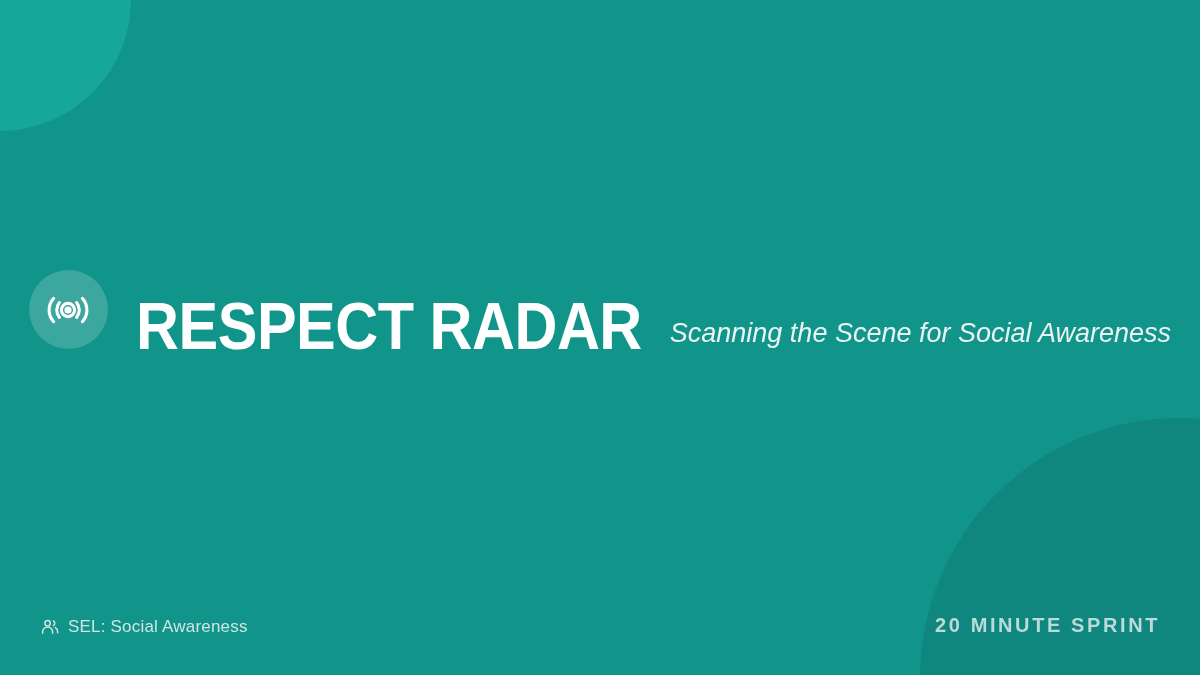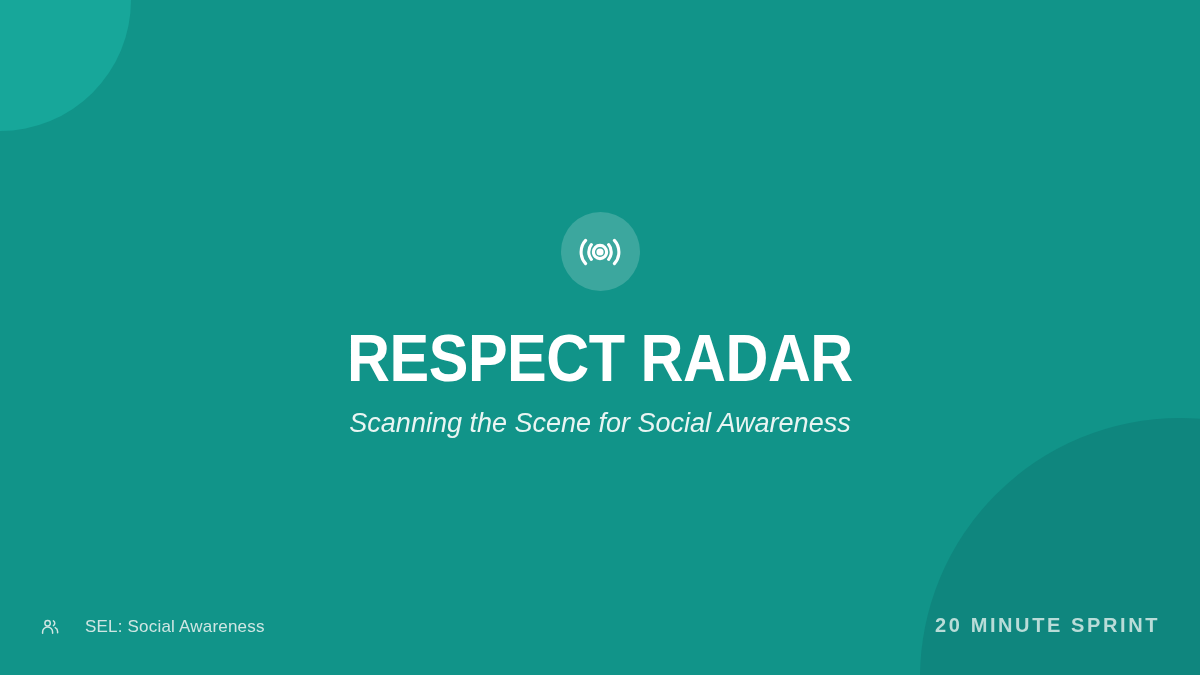--- a/index.html
+++ b/index.html
@@ -41,21 +41,21 @@
   }
 
   
   .center-stack {
     position: absolute;
     left: 0;
     right: 0;
     top: 0;
     bottom: 0;
     display: flex;
-    flex-direction: column;
+    flex-direction: row;
     align-items: center;
     justify-content: center;
     padding-bottom: 22px;
     box-sizing: border-box;
   }
 
   .icon-badge {
     width: 79px;
     height: 79px;
     border-radius: 50%;
@@ -95,21 +95,21 @@
     white-space: nowrap;
   }
 
   
   .footer-left {
     position: absolute;
     left: 40px;
     bottom: 38px;
     display: flex;
     align-items: center;
-    gap: 25px;
+    gap: 8px;
   }
   .footer-left svg { display: block; }
   .footer-left-label {
     color: #cfe6e3;
     font-size: 17px;
     font-weight: 400;
     letter-spacing: 0.2px;
     white-space: nowrap;
   }
 

